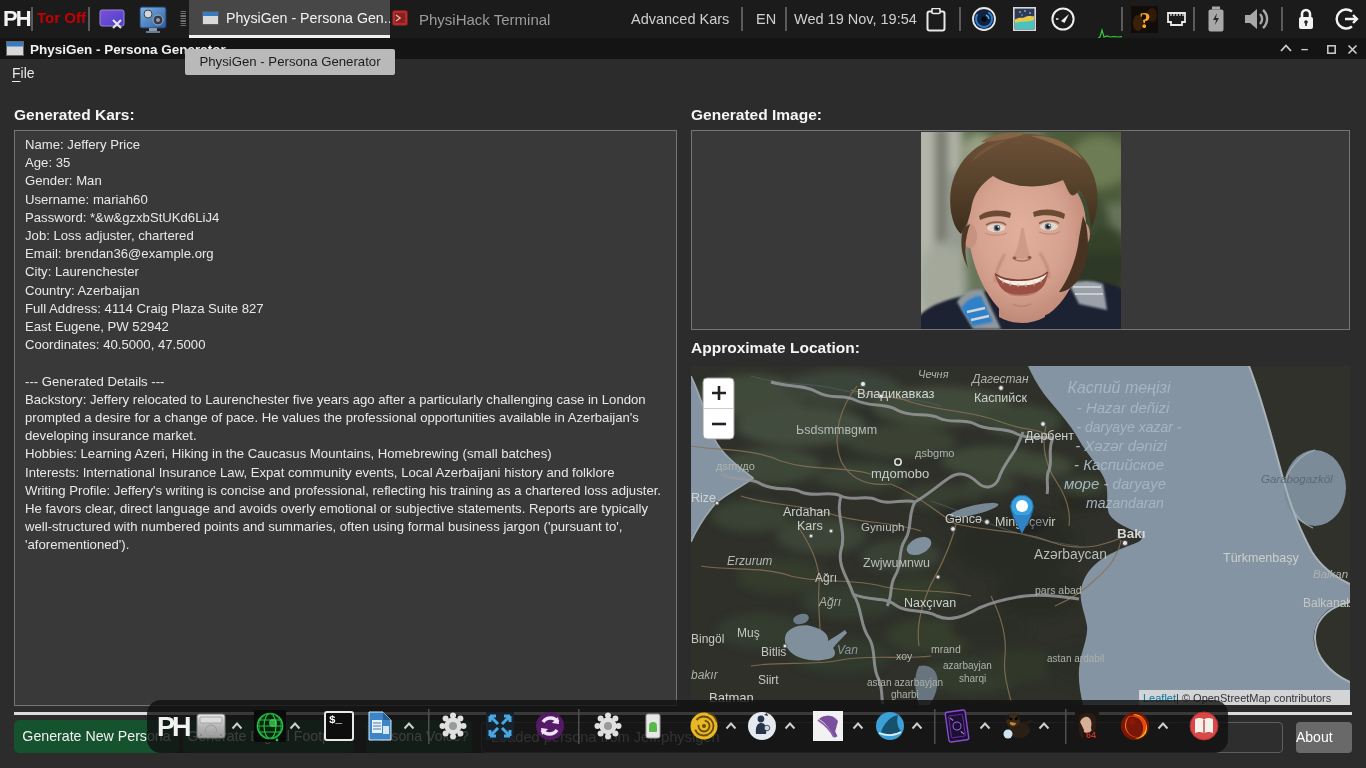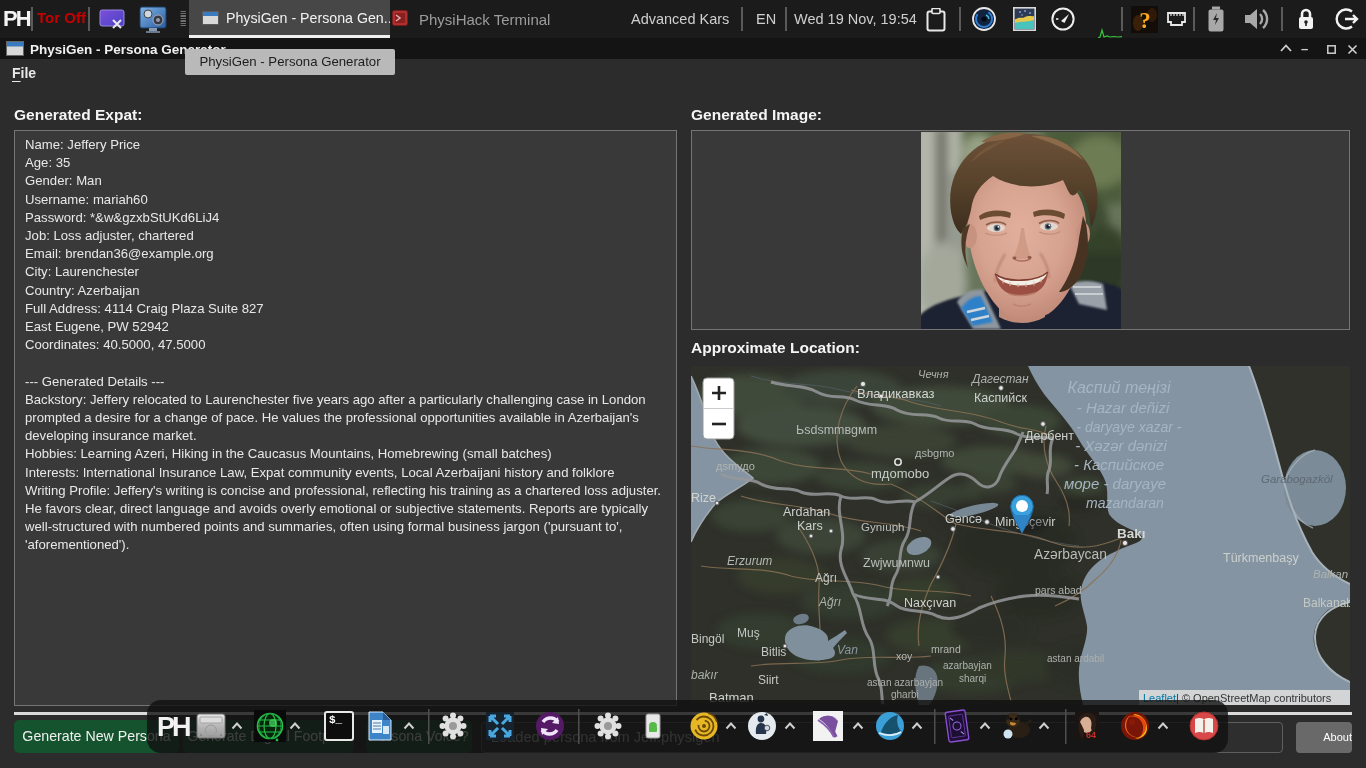--- a/index.html
+++ b/index.html
@@ -15,41 +15,41 @@
     background:#474747; border-bottom:3px solid #f0f0f0; display:flex; align-items:center; }
   #tab-active .ttxt { color:#f2f2f2; font-size:14.2px; margin-left:7px; white-space:nowrap; overflow:hidden; }
   #tab-active svg { flex-shrink:0; }
   .tabtxt2 { position:absolute; left:419px; top:11px; color:#9c9c9c; font-size:15px; }
   .tbtext { position:absolute; color:#cfcfcf; font-size:14.5px; top:11px; }
 
   
   #titlebar { left:0; top:38px; width:1366px; height:21px; background:#141414; }
   #titlebar b { position:absolute; left:30px; top:3.5px; color:#f0f0f0; font-size:13.5px; }
   .winctl { position:absolute; top:3px; color:#cfcfcf; font-size:13px; }
-  #menubar { left:0; top:59px; width:1122px; height:30px; background:#2c2c2c;font-weight:bold; }
+  #menubar { left:0; top:59px; width:1122px; height:30px; background:#2c2c2c; }
   #menubar span { position:absolute; left:12px; top:6px; color:#e8e8e8; font-size:14px; }
   #tooltip { left:185px; top:49px; width:210px; height:26px; background:#b9b9b9;
     border-radius:2px; color:#1d1d1d; font-size:13.2px; line-height:26px; text-align:center; }
 
   
   .hdr { position:absolute; color:#f5f5f5; font-weight:bold; font-size:15.5px; }
   .box { position:absolute; background:#393939; border:1px solid #757575; }
   #datatext { position:absolute; left:25px; top:136px; color:#e8e8e8; font-size:13.15px;
     line-height:18.2px; white-space:pre; }
 
   
   #sepline { left:14px; top:712px; width:1338px; height:3px; background:#dadada; }
   .btn { position:absolute; top:720px; height:33px; background:#14532d; border-radius:5px;
     color:#f0f0f0; font-size:14.2px; text-align:center; line-height:33px; white-space:nowrap; overflow:hidden; }
   #statusbox { position:absolute; left:481px; top:722px; width:802px; height:31px;
     border:1px solid #5e5e5e; border-radius:4px; background:#2e2e2e; color:#b8b8b8;
     font-size:14.6px; line-height:29px; padding-left:9px; }
   #aboutbtn { position:absolute; left:1296px; top:722px; width:56px; height:31px;
-    background:#696969; border-radius:4px; color:#fff; font-size:11px;
-    text-align:right; line-height:31px; }
+    background:#696969; border-radius:4px; color:#fff; font-size:14px;
+    text-align:left; line-height:31px; }
 
   
   #dock { position:absolute; left:147px; top:700px; width:1081px; height:53px;
     background:rgba(16,16,16,0.8); border-radius:14px; }
 </style>
 </head>
 <body>
 <div id="screen">
 
   <div class="abs" id="taskbar"></div>
@@ -189,21 +189,21 @@
       </svg>
     <svg style="position:absolute;left:1347px;top:6px;" width="11" height="11" viewBox="0 0 11 11">
         <path d="M1.5 1.5 L9.5 9.5 M9.5 1.5 L1.5 9.5" stroke="#cfcfcf" stroke-width="1.6"></path>
       </svg>
   </div>
   <div class="abs" id="menubar">
       <span><u style="text-decoration-thickness:1px;text-underline-offset:3px;">F</u>ile</span>
     </div>
   <div class="abs" id="tooltip">PhysiGen - Persona Generator</div>
 
-  <div class="hdr" style="left:14px;top:106px;">Generated Expat:</div>
+  <div class="hdr" style="left:14px;top:106px;">Generated Kars:</div>
   <div class="box" style="left:14px;top:130px;width:663px;height:576px;"></div>
   <div id="datatext">Name: Jeffery Price
 Age: 35
 Gender: Man
 Username: mariah60
 Password: *&amp;w&amp;gzxbStUKd6LiJ4
 Job: Loss adjuster, chartered
 Email: brendan36@example.org
 City: Laurenchester
 Country: Azerbaijan

